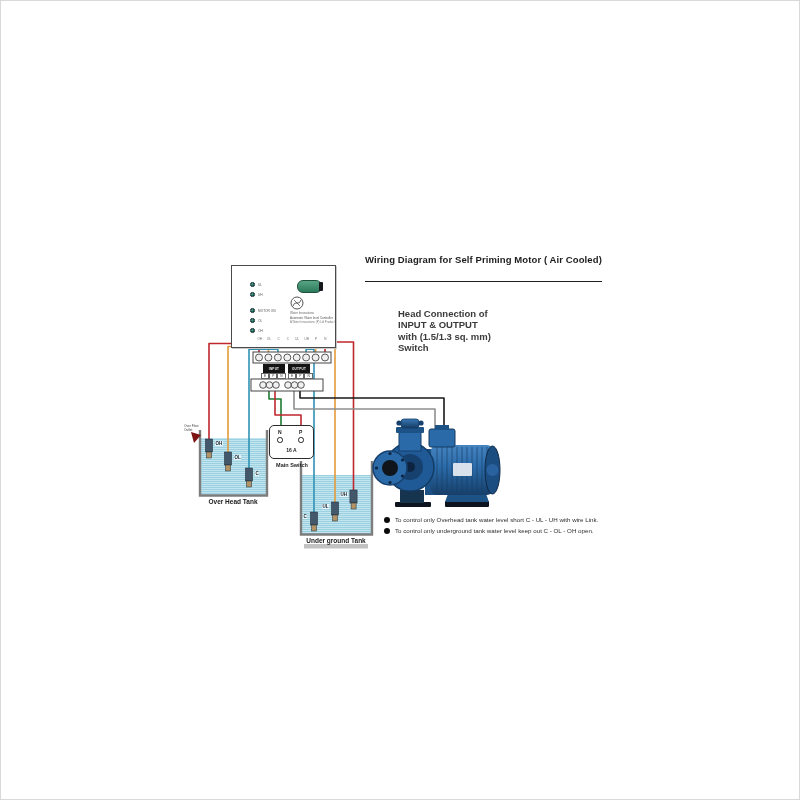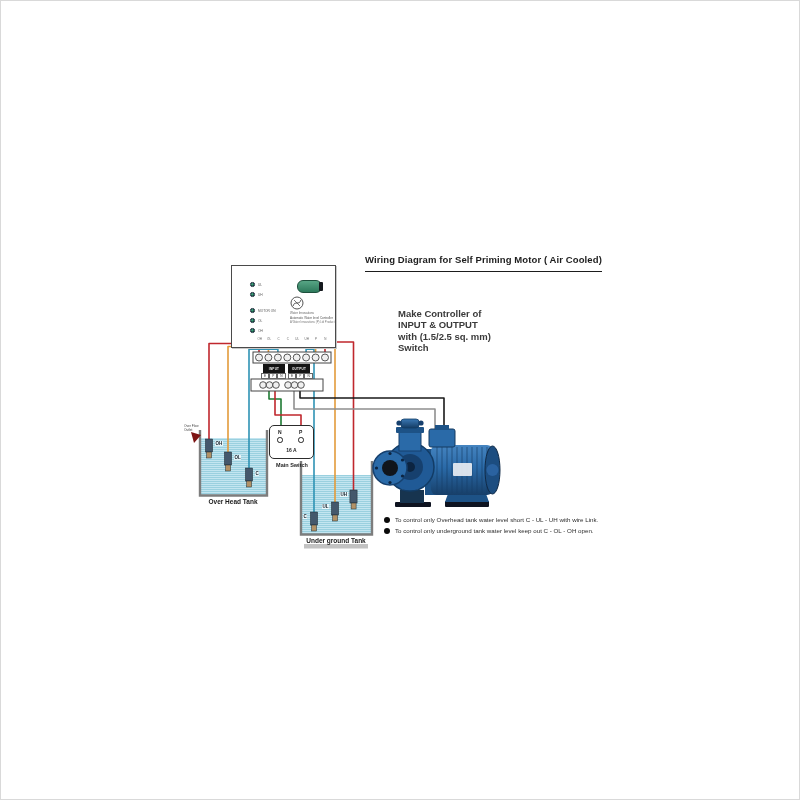--- a/index.html
+++ b/index.html
@@ -1,20 +1,20 @@
 <!DOCTYPE html>
 <html><head>
 <meta charset="utf-8">
 <style>
   html,body{margin:0;padding:0;background:#fff;font-family:"Liberation Sans",sans-serif;}
   #canvas{position:relative;width:800px;height:800px;background:#ffffff;border:1px solid #d9d9d9;box-sizing:border-box;overflow:hidden;}
   .abs{position:absolute;}
   
   #title{left:364px;top:253px;font-size:9.5px;font-weight:bold;color:#1d1d1d;letter-spacing:.1px;
-         border-bottom:1.6px solid #1d1d1d;padding-bottom:6px;white-space:nowrap;}
+         border-bottom:1.6px solid #1d1d1d;padding-bottom:16px;white-space:nowrap;}
   
   #instruction{left:397px;top:307px;font-size:9.5px;font-weight:bold;color:#3a3a3a;line-height:11.4px;white-space:nowrap;}
   
   #controller{left:230px;top:264px;width:105px;height:83px;background:#fff;border:1.2px solid #4a4a4a;box-shadow:1px 1px 0 #c9c9c9;box-sizing:border-box;}
   .led{width:4.6px;height:4.6px;border-radius:50%;background:radial-gradient(circle at 40% 35%,#3d9a78 20%,#15563f 75%);border:.7px solid #123;box-sizing:border-box;}
   .led-label{font-size:3.2px;color:#555;white-space:nowrap;}
   #capsule{left:65px;top:14px;width:25px;height:13px;background:linear-gradient(#57a585,#2e7a5c);border:1px solid #1d4f3c;border-radius:6px;box-sizing:border-box;}
   #capsule-notch{left:87px;top:16px;width:3.5px;height:9px;background:#15191e;border-radius:1px;}
   #brand-caption{left:58px;top:45px;font-size:3px;color:#666;white-space:nowrap;}
   #brand-line1{left:58px;top:49.5px;font-size:3px;color:#555;white-space:nowrap;}
@@ -177,23 +177,23 @@
       <rect x="395" y="426" width="28" height="6" rx="1" fill="#1d5286"></rect>
       <rect x="400" y="418" width="18" height="9" rx="3" fill="url(#pgrad)" stroke="#123c66" stroke-width="0.8"></rect>
       <circle cx="398" cy="422" r="2.6" fill="#16406e"></circle>
       <circle cx="420" cy="422" r="2.6" fill="#16406e"></circle>
     </g>
   </svg>
 
   <div class="abs" id="title">Wiring Diagram for Self Priming Motor ( Air Cooled)</div>
 
   <div class="abs" id="instruction">
-    <div>Make Controller of</div>
+    <div>Head Connection of</div>
     <div>INPUT &amp; OUTPUT</div>
-    <div>with (1.5/2.5 sq. mm)</div>
+    <div>with (1.5/1.3 sq. mm)</div>
     <div>Switch</div>
   </div>
 
   <div class="abs" id="controller">
     <span class="abs led" style="left:18px;top:16px"></span>
     <span class="abs led-label" style="left:26px;top:16.5px">UL</span>
     <span class="abs led" style="left:18px;top:26px"></span>
     <span class="abs led-label" style="left:26px;top:26.5px">UH</span>
     <span class="abs led" style="left:18px;top:42px"></span>
     <span class="abs led-label" style="left:26px;top:42.5px">MOTOR ON</span>

